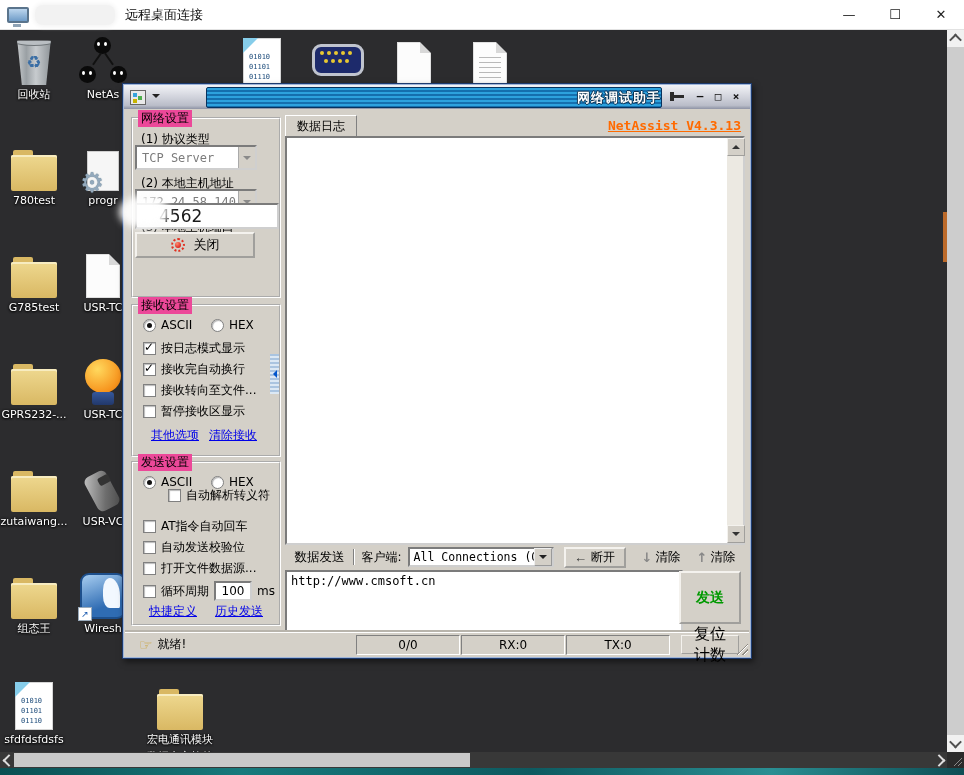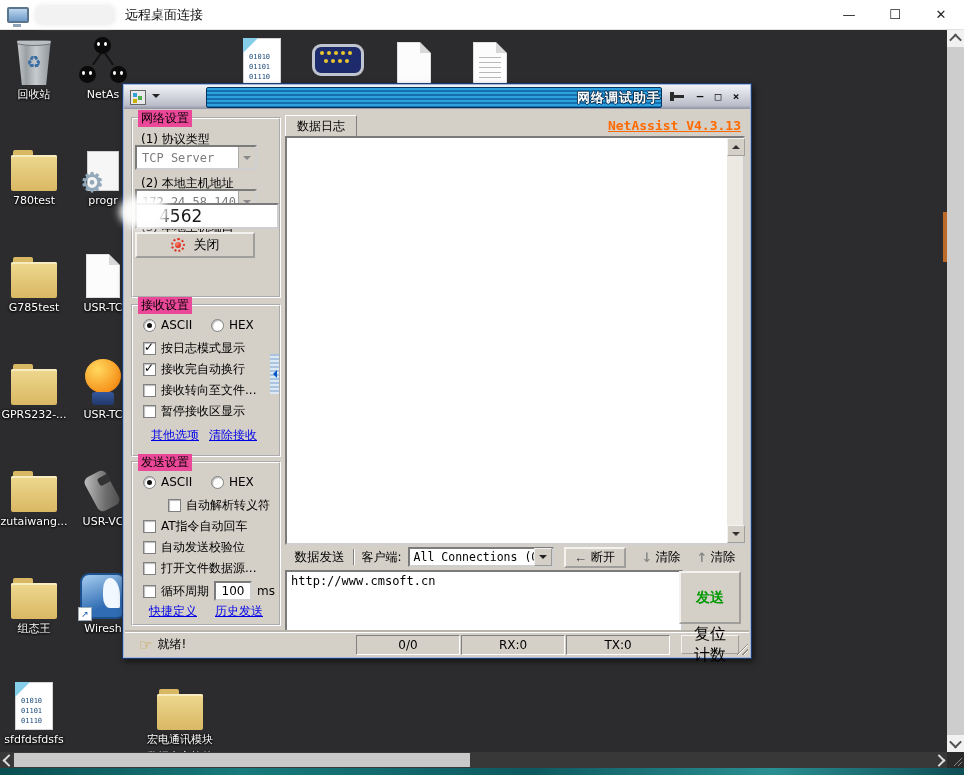--- a/index.html
+++ b/index.html
@@ -446,21 +446,21 @@
     <span class="group-title">发送设置</span>
   </div>
   <label class="row" style="left:20px;top:391px;">
     <span class="radio on"></span>
     <span>ASCII</span>
   </label>
   <label class="row" style="left:88px;top:391px;">
     <span class="radio"></span>
     <span>HEX</span>
   </label>
-  <label class="row" style="left:20px;top:413px;padding-left:25px;">
+  <label class="row" style="left:20px;top:403px;padding-left:25px;">
     <span class="cb"></span>
     <span>自动解析转义符</span>
   </label>
   <label class="row" style="left:20px;top:434px;">
     <span class="cb"></span>
     <span>AT指令自动回车</span>
   </label>
   <label class="row" style="left:20px;top:455px;">
     <span class="cb"></span>
     <span>自动发送校验位</span>

